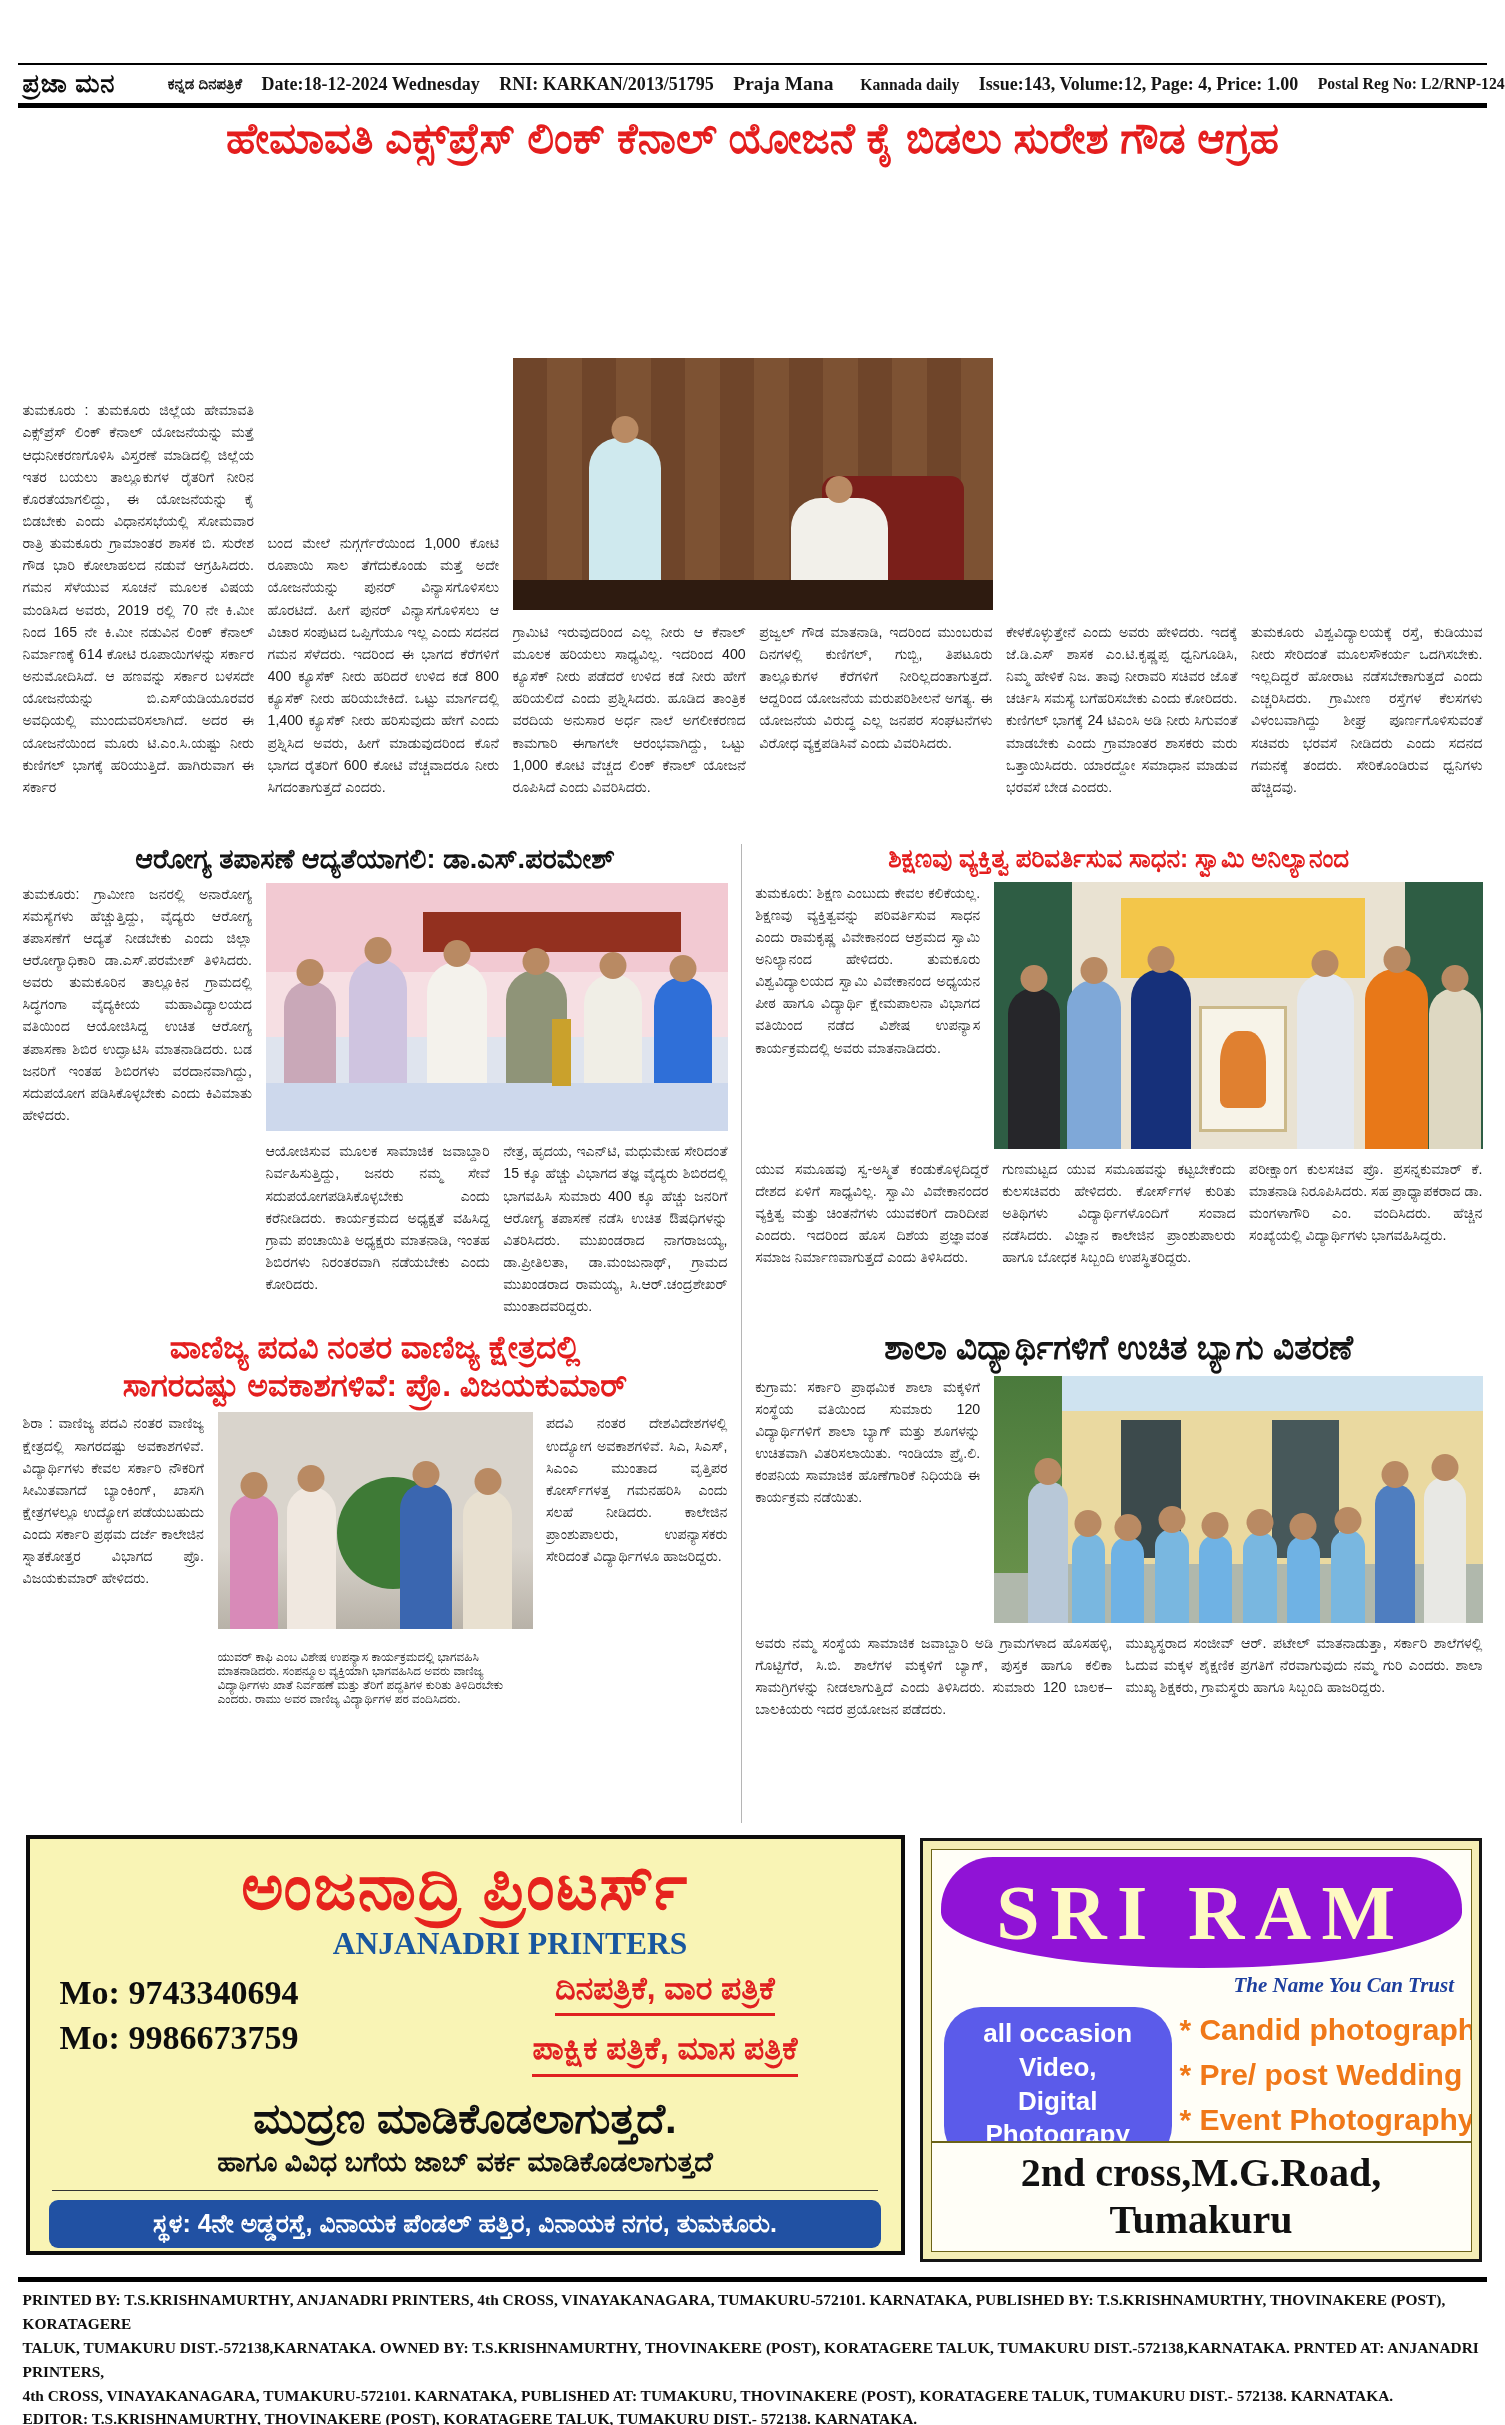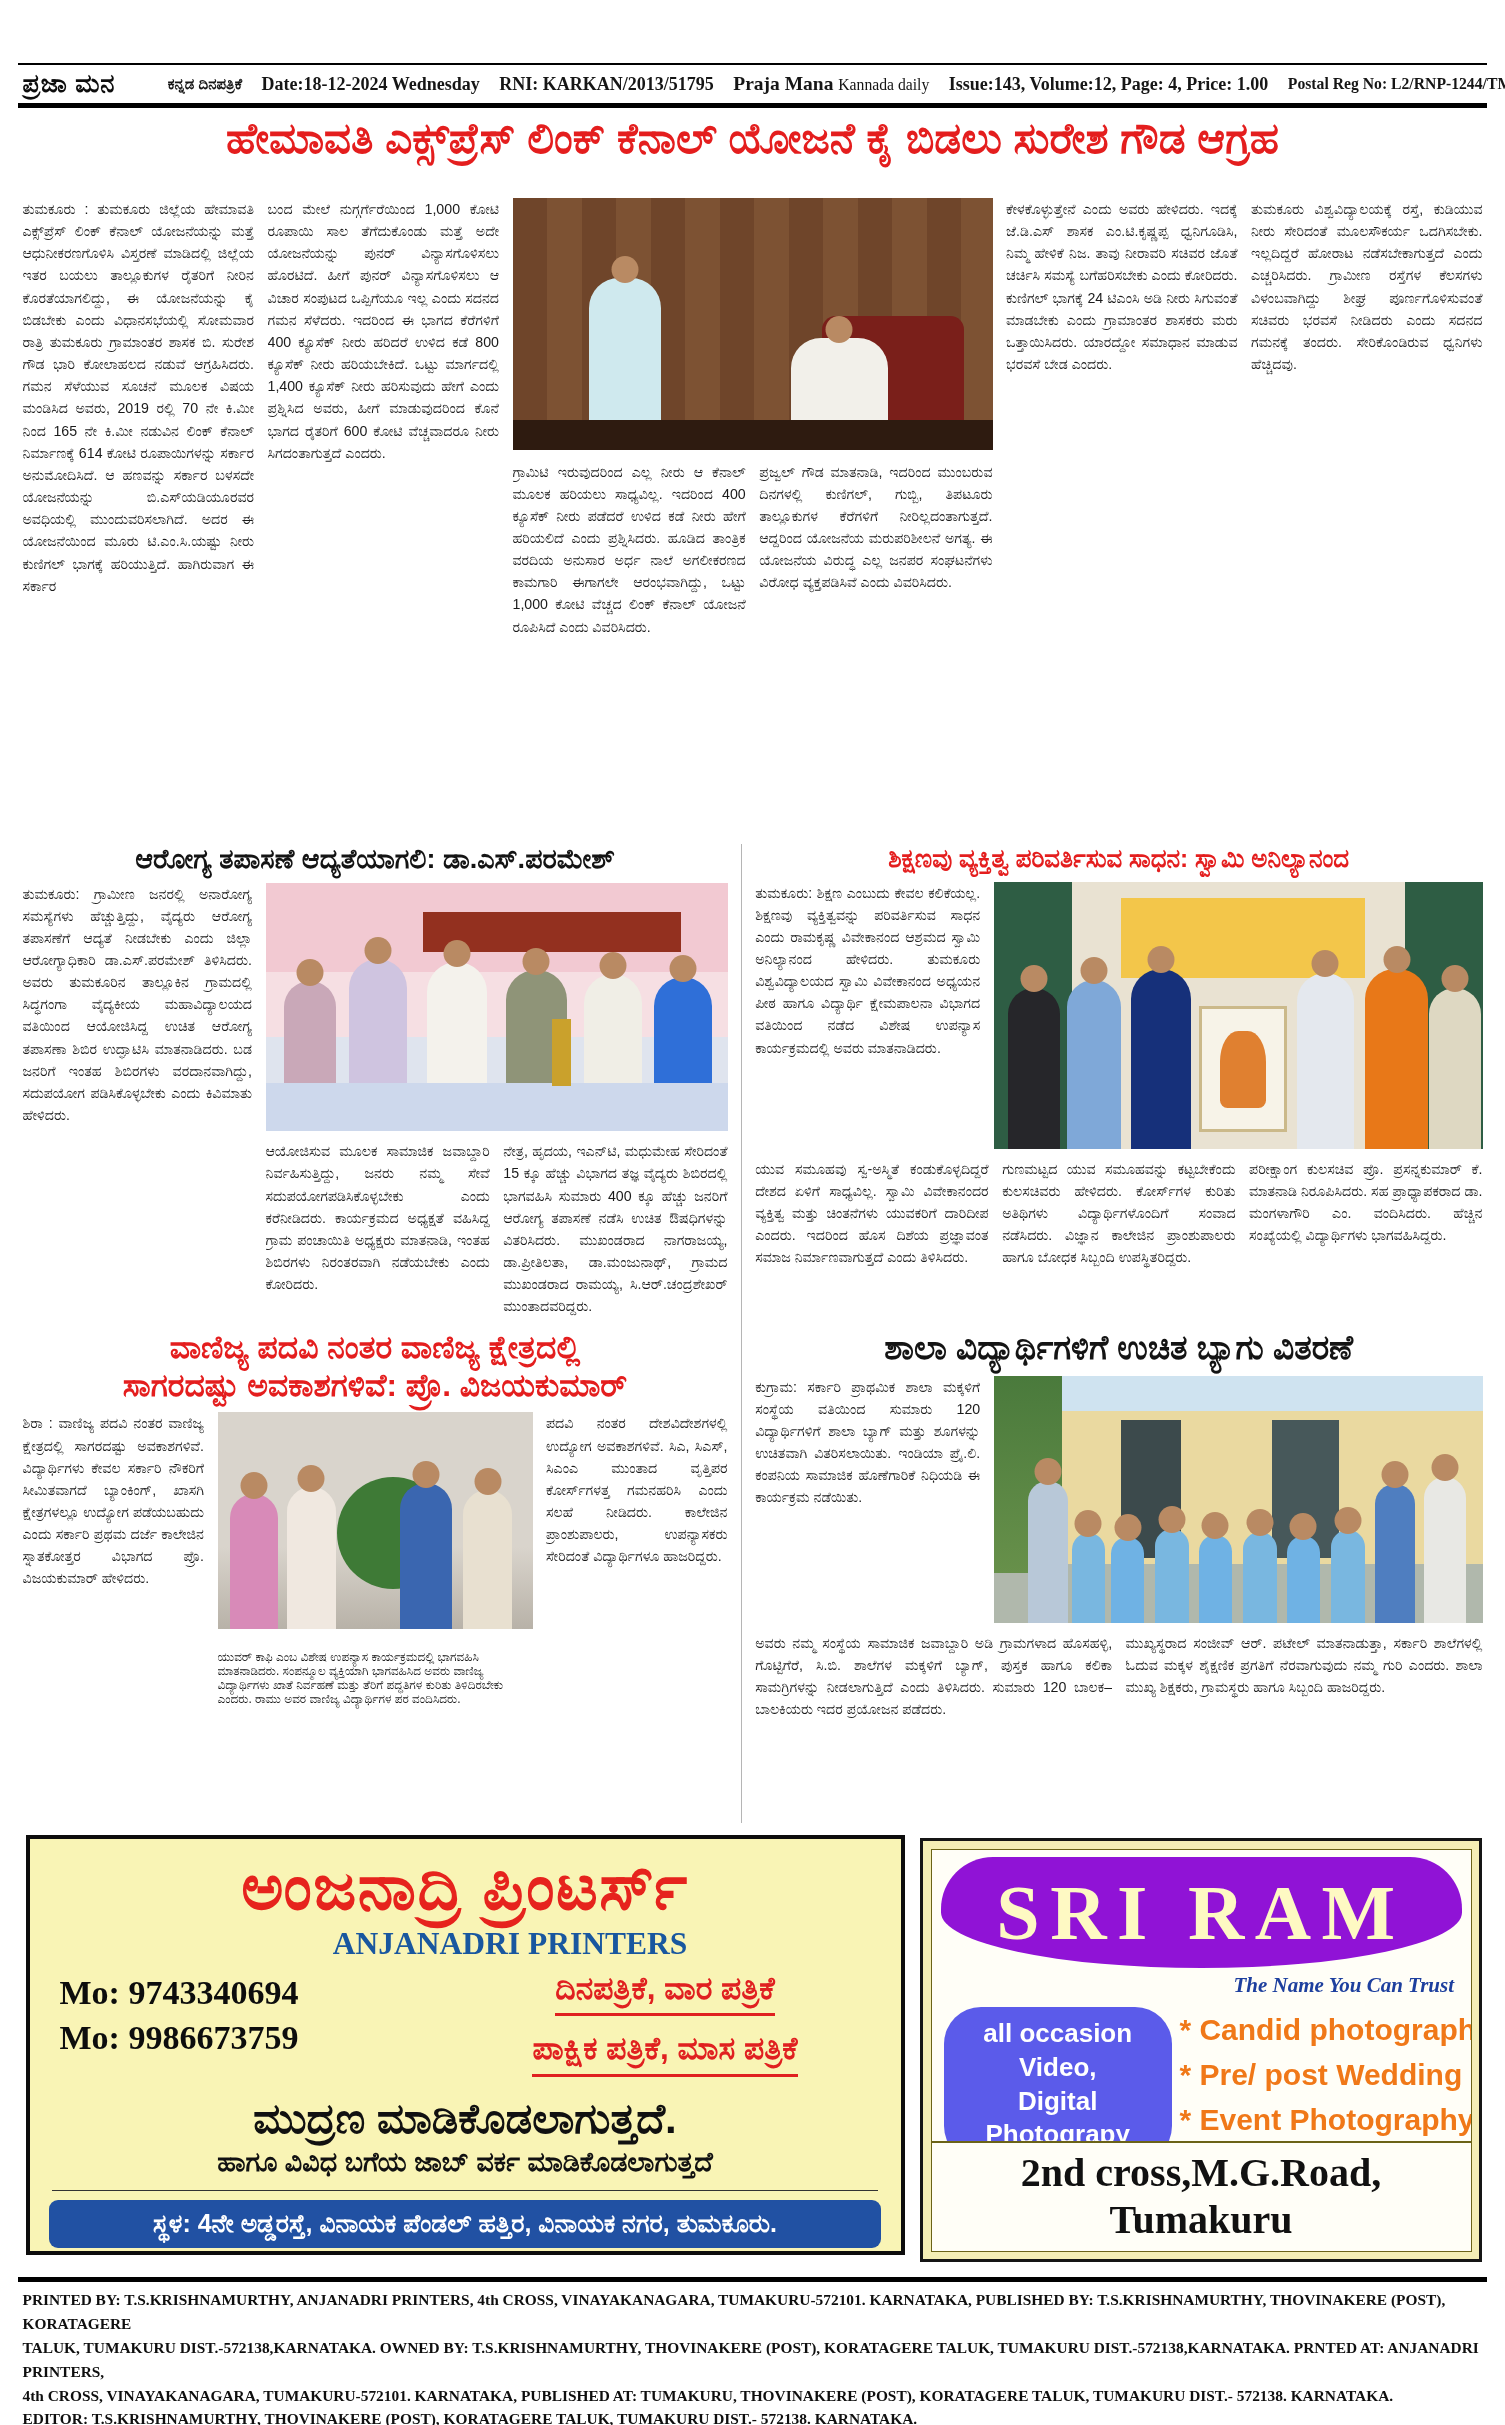--- a/index.html
+++ b/index.html
@@ -8,21 +8,21 @@
   
   .topline{position:absolute;left:18px;right:18px;top:63px;height:1.5px;background:#000;}
   .masthead{position:absolute;left:22.5px;right:22.5px;top:66px;height:36px;
             display:flex;align-items:center;gap:19.5px;white-space:nowrap;}
   .logo-kn{font-size:25.5px;font-weight:bold;color:#0d0d0d;letter-spacing:0.7px;}
   .logo-emblem{display:inline-block;width:19.5px;height:19.5px;border-radius:50%;background:#111;vertical-align:-3px;margin:0 3px;}
   .logo-sub{font-size:15px;font-weight:bold;margin-left:7.5px;}
   .mh{font-family:"Liberation Serif", serif;font-weight:bold;font-size:18px;}
   .mh-small{font-size:15.7px;}
   .name-en{font-size:19.5px;}
-  .name-en-sub{font-size:15.7px;font-weight:normal;}
+  .name-en-sub{font-size:15.7px;font-weight:bold;margin-left:22px;}
   .thickline{position:absolute;left:18px;right:18px;top:103px;height:5.2px;background:#000;}
   
   .main-headline{position:absolute;left:0;right:0;top:114px;margin:0;text-align:center;white-space:nowrap;
     font-size:43px;font-weight:800;color:#e41e1e;letter-spacing:0;transform:scaleX(.98);}
   .sec-headline{margin:0 0 7.5px 0;text-align:center;font-weight:800;white-space:nowrap;overflow:visible;}
   
   .row{position:absolute;left:22.5px;width:1460px;display:flex;gap:13.5px;}
   .col{flex:1;overflow:hidden;}
   .col p, .duo p{margin:0;font-size:14.2px;line-height:1.56;text-align:justify;color:#1b1b1b;}
   .duo{display:flex;gap:13.5px;}
@@ -106,21 +106,21 @@
       <span class="name-en-sub">Kannada daily</span>
     </span>
     <span class="mh">Issue:143, Volume:12, Page: 4, Price: 1.00</span>
     <span class="mh mh-small">Postal Reg No: L2/RNP-1244/TMR/2023-25</span>
 
   </header>
   <div class="thickline"></div>
 
   <h1 class="main-headline">ಹೇಮಾವತಿ ಎಕ್ಸ್‌ಪ್ರೆಸ್ ಲಿಂಕ್ ಕೆನಾಲ್ ಯೋಜನೆ ಕೈ ಬಿಡಲು ಸುರೇಶ ಗೌಡ ಆಗ್ರಹ</h1>
 
-  <section class="row" style="top:198px;height:628px;">
+  <section class="row" style="top:170px;height:628px;align-items:flex-end;">
     <div class="col">
         <p>ತುಮಕೂರು : ತುಮಕೂರು ಜಿಲ್ಲೆಯ ಹೇಮಾವತಿ ಎಕ್ಸ್‌ಪ್ರೆಸ್ ಲಿಂಕ್ ಕೆನಾಲ್ ಯೋಜನೆಯನ್ನು ಮತ್ತೆ ಆಧುನೀಕರಣಗೊಳಿಸಿ ವಿಸ್ತರಣೆ ಮಾಡಿದಲ್ಲಿ ಜಿಲ್ಲೆಯ ಇತರ ಬಯಲು ತಾಲ್ಲೂಕುಗಳ ರೈತರಿಗೆ ನೀರಿನ ಕೊರತೆಯಾಗಲಿದ್ದು, ಈ ಯೋಜನೆಯನ್ನು ಕೈ ಬಿಡಬೇಕು ಎಂದು ವಿಧಾನಸಭೆಯಲ್ಲಿ ಸೋಮವಾರ ರಾತ್ರಿ ತುಮಕೂರು ಗ್ರಾಮಾಂತರ ಶಾಸಕ ಬಿ. ಸುರೇಶ ಗೌಡ ಭಾರಿ ಕೋಲಾಹಲದ ನಡುವೆ ಆಗ್ರಹಿಸಿದರು. ಗಮನ ಸೆಳೆಯುವ ಸೂಚನೆ ಮೂಲಕ ವಿಷಯ ಮಂಡಿಸಿದ ಅವರು, 2019 ರಲ್ಲಿ 70 ನೇ ಕಿ.ಮೀ ನಿಂದ 165 ನೇ ಕಿ.ಮೀ ನಡುವಿನ ಲಿಂಕ್ ಕೆನಾಲ್ ನಿರ್ಮಾಣಕ್ಕೆ 614 ಕೋಟಿ ರೂಪಾಯಿಗಳನ್ನು ಸರ್ಕಾರ ಅನುಮೋದಿಸಿದೆ. ಆ ಹಣವನ್ನು ಸರ್ಕಾರ ಬಳಸದೇ ಯೋಜನೆಯನ್ನು ಬಿ.ಎಸ್‌ಯಡಿಯೂರವರ ಅವಧಿಯಲ್ಲಿ ಮುಂದುವರಿಸಲಾಗಿದೆ. ಅದರ ಈ ಯೋಜನೆಯಿಂದ ಮೂರು ಟಿ.ಎಂ.ಸಿ.ಯಷ್ಟು ನೀರು ಕುಣಿಗಲ್ ಭಾಗಕ್ಕೆ ಹರಿಯುತ್ತಿದೆ. ಹಾಗಿರುವಾಗ ಈ ಸರ್ಕಾರ</p>
       </div>
     <div class="col">
         <p>ಬಂದ ಮೇಲೆ ನುಗ್ಗರ್ಗೆರೆಯಿಂದ 1,000 ಕೋಟಿ ರೂಪಾಯಿ ಸಾಲ ತೆಗೆದುಕೊಂಡು ಮತ್ತೆ ಅದೇ ಯೋಜನೆಯನ್ನು ಪುನರ್ ವಿನ್ಯಾಸಗೊಳಿಸಲು ಹೊರಟಿದೆ. ಹೀಗೆ ಪುನರ್ ವಿನ್ಯಾಸಗೊಳಿಸಲು ಆ ವಿಚಾರ ಸಂಪುಟದ ಒಪ್ಪಿಗೆಯೂ ಇಲ್ಲ ಎಂದು ಸದನದ ಗಮನ ಸೆಳೆದರು. ಇದರಿಂದ ಈ ಭಾಗದ ಕೆರೆಗಳಿಗೆ 400 ಕ್ಯೂಸೆಕ್ ನೀರು ಹರಿದರೆ ಉಳಿದ ಕಡೆ 800 ಕ್ಯೂಸೆಕ್ ನೀರು ಹರಿಯಬೇಕಿದೆ. ಒಟ್ಟು ಮಾರ್ಗದಲ್ಲಿ 1,400 ಕ್ಯೂಸೆಕ್ ನೀರು ಹರಿಸುವುದು ಹೇಗೆ ಎಂದು ಪ್ರಶ್ನಿಸಿದ ಅವರು, ಹೀಗೆ ಮಾಡುವುದರಿಂದ ಕೊನೆ ಭಾಗದ ರೈತರಿಗೆ 600 ಕೋಟಿ ವೆಚ್ಚವಾದರೂ ನೀರು ಸಿಗದಂತಾಗುತ್ತದೆ ಎಂದರು.</p>
       </div>
     <div style="flex:0 0 480px;display:flex;flex-direction:column;gap:10.5px;">
       <div class="photo ph-assembly" style="width:480px;height:252px;">
         <div class="fig" style="left:16%;width:72px;height:172px;background:#cfe9ee"></div>
         <div class="chair"></div>

